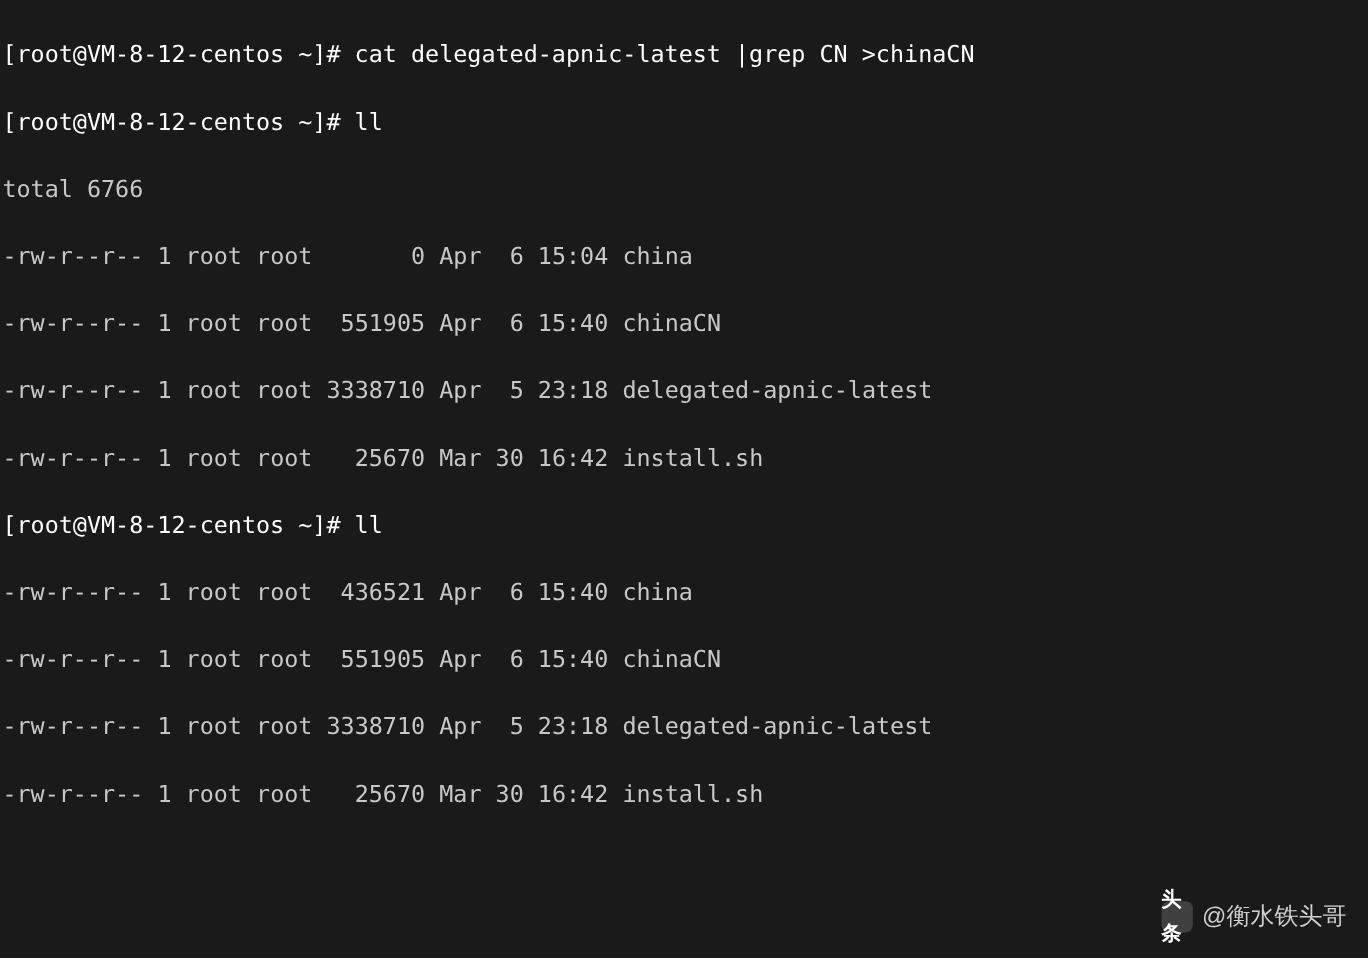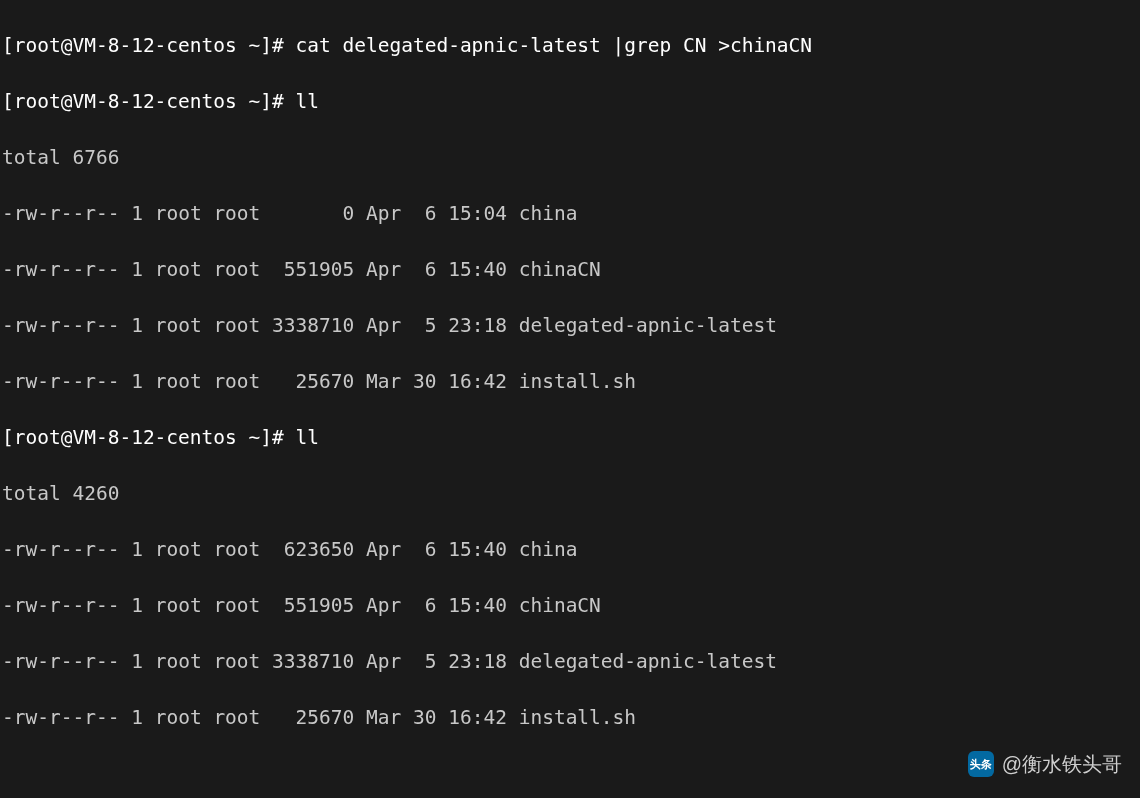--- a/index.html
+++ b/index.html
@@ -32,44 +32,43 @@
     align-items: center;
     gap: 8px;
     font-family: "PingFang SC","Microsoft YaHei",sans-serif;
     color: #cfcfcf;
     font-size: 20px;
   }
   .watermark .logo {
     width: 26px;
     height: 26px;
     border-radius: 6px;
-    background: #0369a1;
+    background: #404040;
     display:flex;
     align-items:center;
     justify-content:center;
     color:#fff;
-    font-size:11px;
+    font-size:17px;
     font-weight:bold;
     font-family: "Microsoft YaHei",sans-serif;
   }
 </style>
 </head>
 <body>
 
 <div class="terminal">
 <div><span class="white">[root@VM-8-12-centos ~]#</span> <span class="white">cat delegated-apnic-latest |grep CN &gt;chinaCN</span></div>
 <div><span class="white">[root@VM-8-12-centos ~]#</span> <span class="white">ll</span></div>
 <div class="gray">total 6766</div>
 <div><span class="gray">-rw-r--r--</span> <span class="gray">1</span> <span class="gray">root</span> <span class="gray">root</span> <span class="gray">      0</span> <span class="gray">Apr  6 15:04</span> <span class="gray">china</span></div>
 <div><span class="gray">-rw-r--r--</span> <span class="gray">1</span> <span class="gray">root</span> <span class="gray">root</span> <span class="gray"> 551905</span> <span class="gray">Apr  6 15:40</span> <span class="gray">chinaCN</span></div>
 <div><span class="gray">-rw-r--r--</span> <span class="gray">1</span> <span class="gray">root</span> <span class="gray">root</span> <span class="gray">3338710</span> <span class="gray">Apr  5 23:18</span> <span class="gray">delegated-apnic-latest</span></div>
 <div><span class="gray">-rw-r--r--</span> <span class="gray">1</span> <span class="gray">root</span> <span class="gray">root</span> <span class="gray">  25670</span> <span class="gray">Mar 30 16:42</span> <span class="gray">install.sh</span></div>
 <div><span class="white">[root@VM-8-12-centos ~]#</span> <span class="white">ll</span></div>
-<div class="gray">total 4260</div>
-<div><span class="gray">-rw-r--r--</span> <span class="gray">1</span> <span class="gray">root</span> <span class="gray">root</span> <span class="gray"> 623650</span> <span class="gray">Apr  6 15:40</span> <span class="gray">china</span></div>
+<div><span class="gray">-rw-r--r--</span> <span class="gray">1</span> <span class="gray">root</span> <span class="gray">root</span> <span class="gray"> 436521</span> <span class="gray">Apr  6 15:40</span> <span class="gray">china</span></div>
 <div><span class="gray">-rw-r--r--</span> <span class="gray">1</span> <span class="gray">root</span> <span class="gray">root</span> <span class="gray"> 551905</span> <span class="gray">Apr  6 15:40</span> <span class="gray">chinaCN</span></div>
 <div><span class="gray">-rw-r--r--</span> <span class="gray">1</span> <span class="gray">root</span> <span class="gray">root</span> <span class="gray">3338710</span> <span class="gray">Apr  5 23:18</span> <span class="gray">delegated-apnic-latest</span></div>
 <div><span class="gray">-rw-r--r--</span> <span class="gray">1</span> <span class="gray">root</span> <span class="gray">root</span> <span class="gray">  25670</span> <span class="gray">Mar 30 16:42</span> <span class="gray">install.sh</span></div>
 
 
 
 
 
 
 

